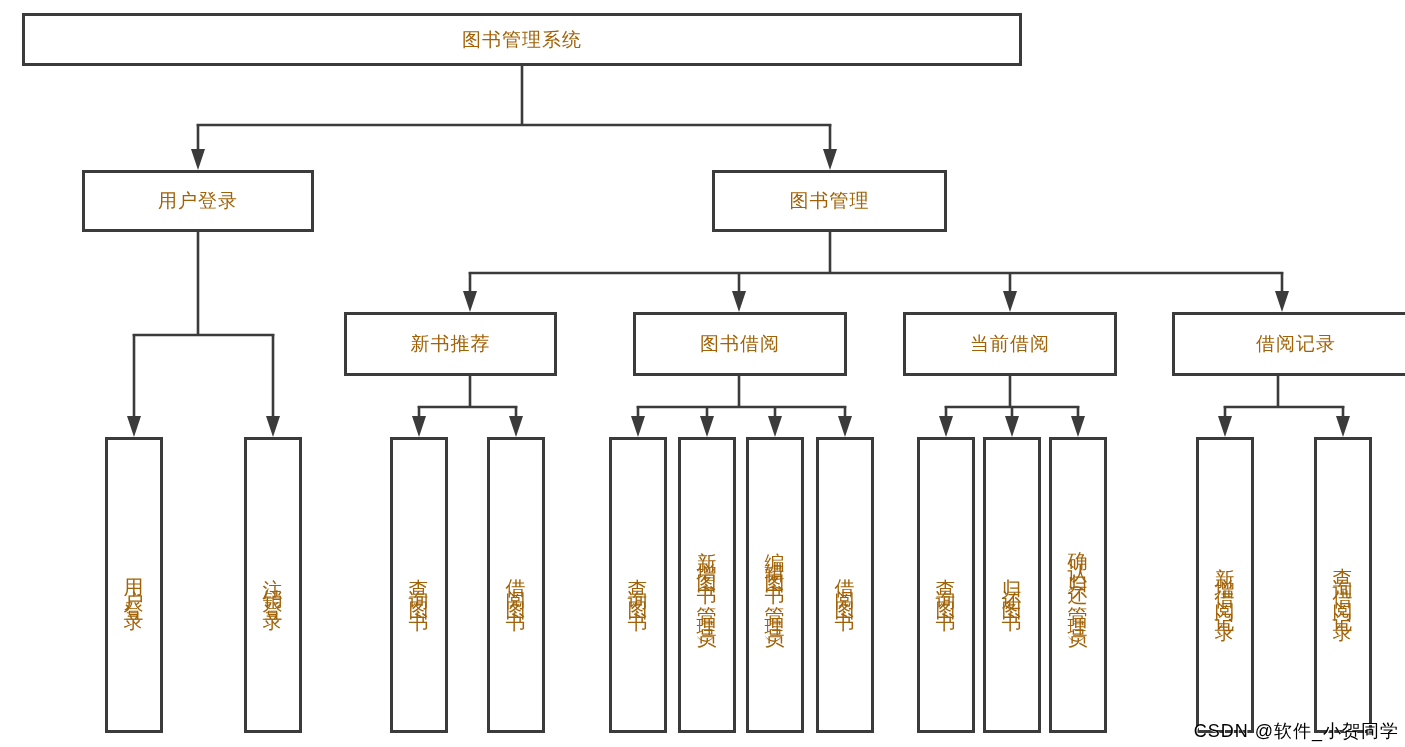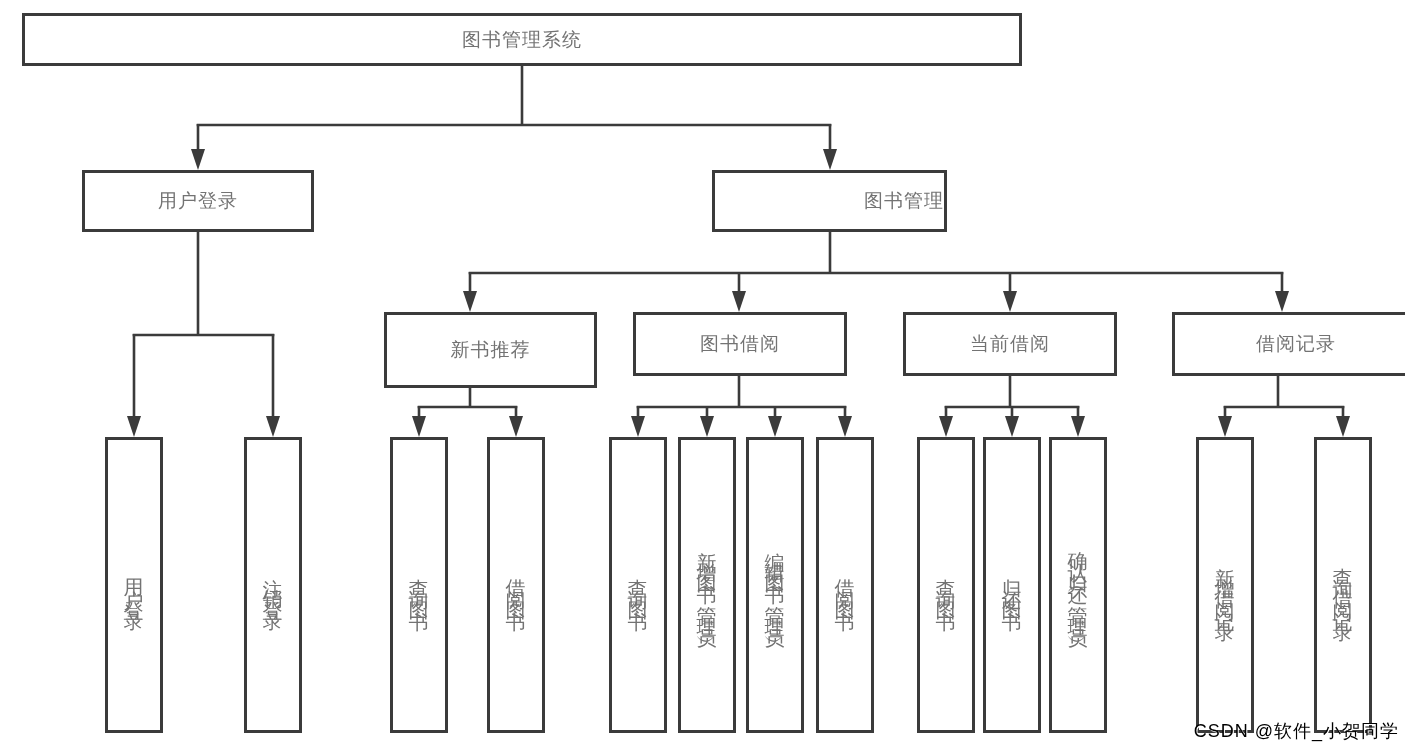--- a/index.html
+++ b/index.html
@@ -20,21 +20,21 @@
     left: 0;
     top: 0;
     width: 1405px;
     height: 747px;
   }
   .box {
     position: absolute;
     box-sizing: border-box;
     border: 3px solid #3b3b3b;
     background: #ffffff;
-    color: #737373;
+    color: #a16207;
     display: flex;
     align-items: center;
     justify-content: center;
     text-align: center;
   }
   .htext {
     font-size: 19px;
     letter-spacing: 1px;
     white-space: nowrap;
   }
@@ -124,25 +124,25 @@
     <polygon points="1336,416 1350,416 1343,437" stroke="none"></polygon>
   </svg>
 
   <div class="box" style="left:22px; top:13px; width:1000px; height:53px;">
     <span class="htext">图书管理系统</span>
   </div>
 
   <div class="box" style="left:82px; top:170px; width:232px; height:62px;">
     <span class="htext">用户登录</span>
   </div>
-  <div class="box" style="left:712px; top:170px; width:235px; height:62px;justify-content:flex-end;">
+  <div class="box" style="left:712px; top:170px; width:235px; height:62px;">
     <span class="htext">图书管理</span>
   </div>
 
-  <div class="box" style="left:384px; top:312px; width:213px; height:76px;">
+  <div class="box" style="left:344px; top:312px; width:213px; height:64px;">
     <span class="htext">新书推荐</span>
   </div>
   <div class="box" style="left:903px; top:312px; width:214px; height:64px;">
     <span class="htext">当前借阅</span>
   </div>
   <div class="box" style="left:633px; top:312px; width:214px; height:64px;">
     <span class="htext">图书借阅</span>
   </div>
   <div class="box" style="left:1172px; top:312px; width:248px; height:64px;">
     <span class="htext">借阅记录</span>

